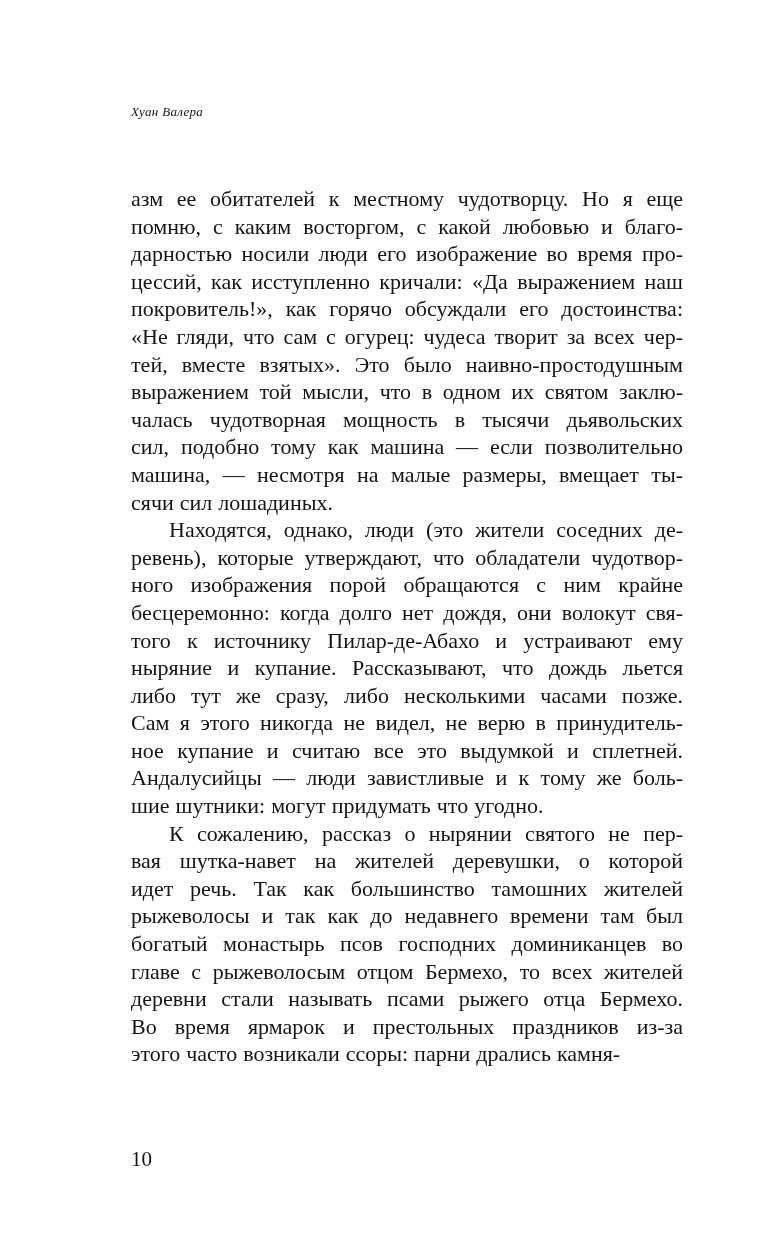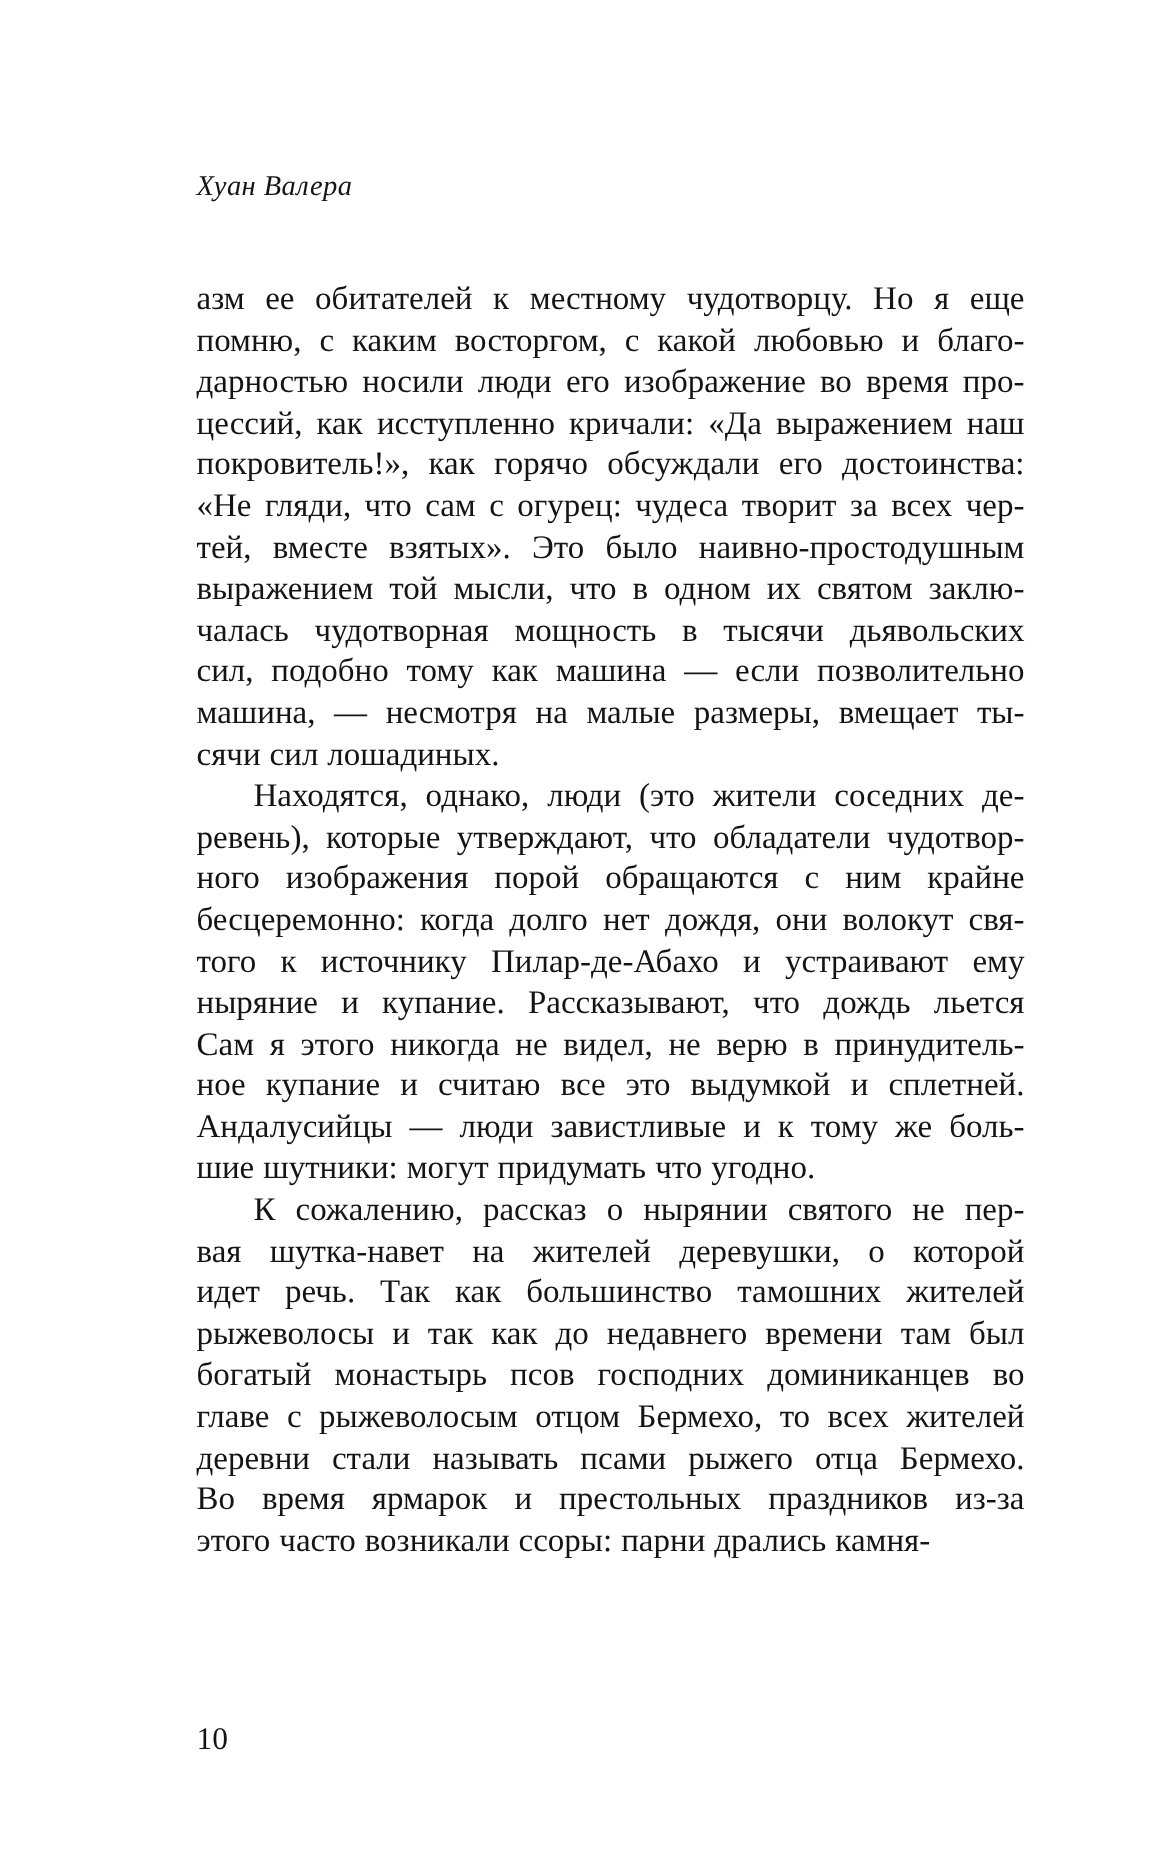--- a/index.html
+++ b/index.html
@@ -12,24 +12,24 @@
     width: 768px;
     height: 1240px;
     margin: 0 auto;
     background: #ffffff;
     color: #141414;
     font-family: "Liberation Serif", serif;
     overflow: hidden;
   }
   .running-head {
     position: absolute;
-    top: 114px;
+    top: 104px;
     left: 131px;
     font-style: italic;
-    font-size: 19px;
+    font-size: 13px;
     letter-spacing: 0.3px;
   }
   .text-block {
     position: absolute;
     top: 148px;
     left: 131px;
     width: 552px;
     margin-top: 37px;
   }
   .paragraph {
@@ -78,20 +78,21 @@
         <div class="line">машина, — несмотря на малые размеры, вмещает ты-</div>
         <div class="line last">сячи сил лошадиных.</div>
       </div>
       <div class="paragraph">
         <div class="line indent">Находятся, однако, люди (это жители соседних де-</div>
         <div class="line">ревень), которые утверждают, что обладатели чудотвор-</div>
         <div class="line">ного изображения порой обращаются с ним крайне</div>
         <div class="line">бесцеремонно: когда долго нет дождя, они волокут свя-</div>
         <div class="line">того к источнику Пилар-де-Абахо и устраивают ему</div>
         <div class="line">ныряние и купание. Рассказывают, что дождь льется</div>
+        <div class="line">либо тут же сразу, либо несколькими часами позже.</div>
         <div class="line">Сам я этого никогда не видел, не верю в принудитель-</div>
         <div class="line">ное купание и считаю все это выдумкой и сплетней.</div>
         <div class="line">Андалусийцы — люди завистливые и к тому же боль-</div>
         <div class="line last">шие шутники: могут придумать что угодно.</div>
       </div>
       <div class="paragraph">
         <div class="line indent">К сожалению, рассказ о нырянии святого не пер-</div>
         <div class="line">вая шутка-навет на жителей деревушки, о которой</div>
         <div class="line">идет речь. Так как большинство тамошних жителей</div>
         <div class="line">рыжеволосы и так как до недавнего времени там был</div>

